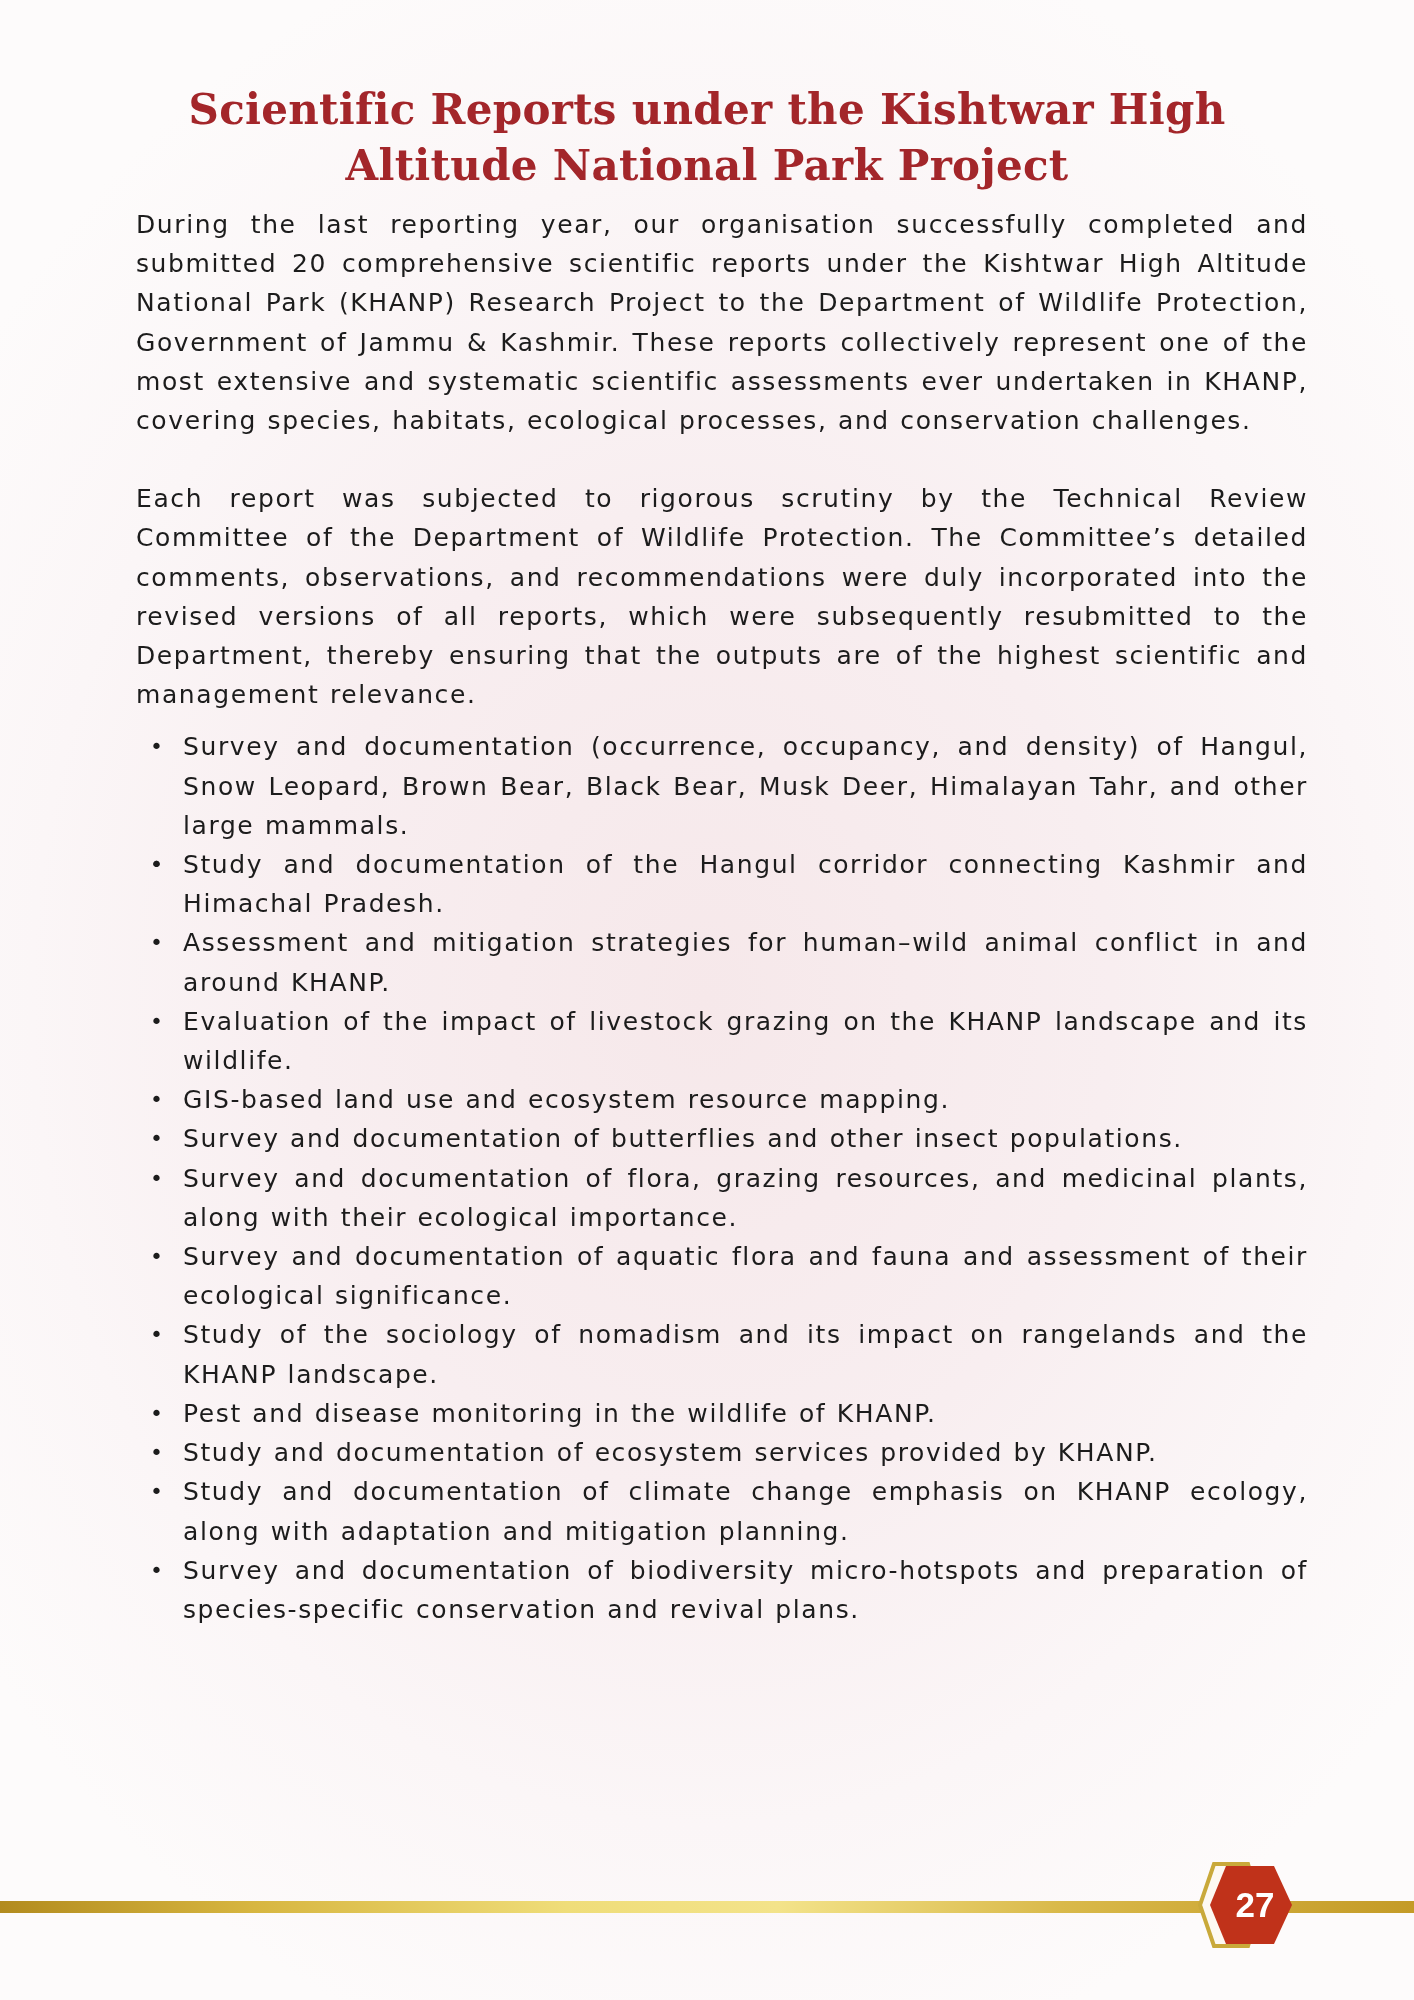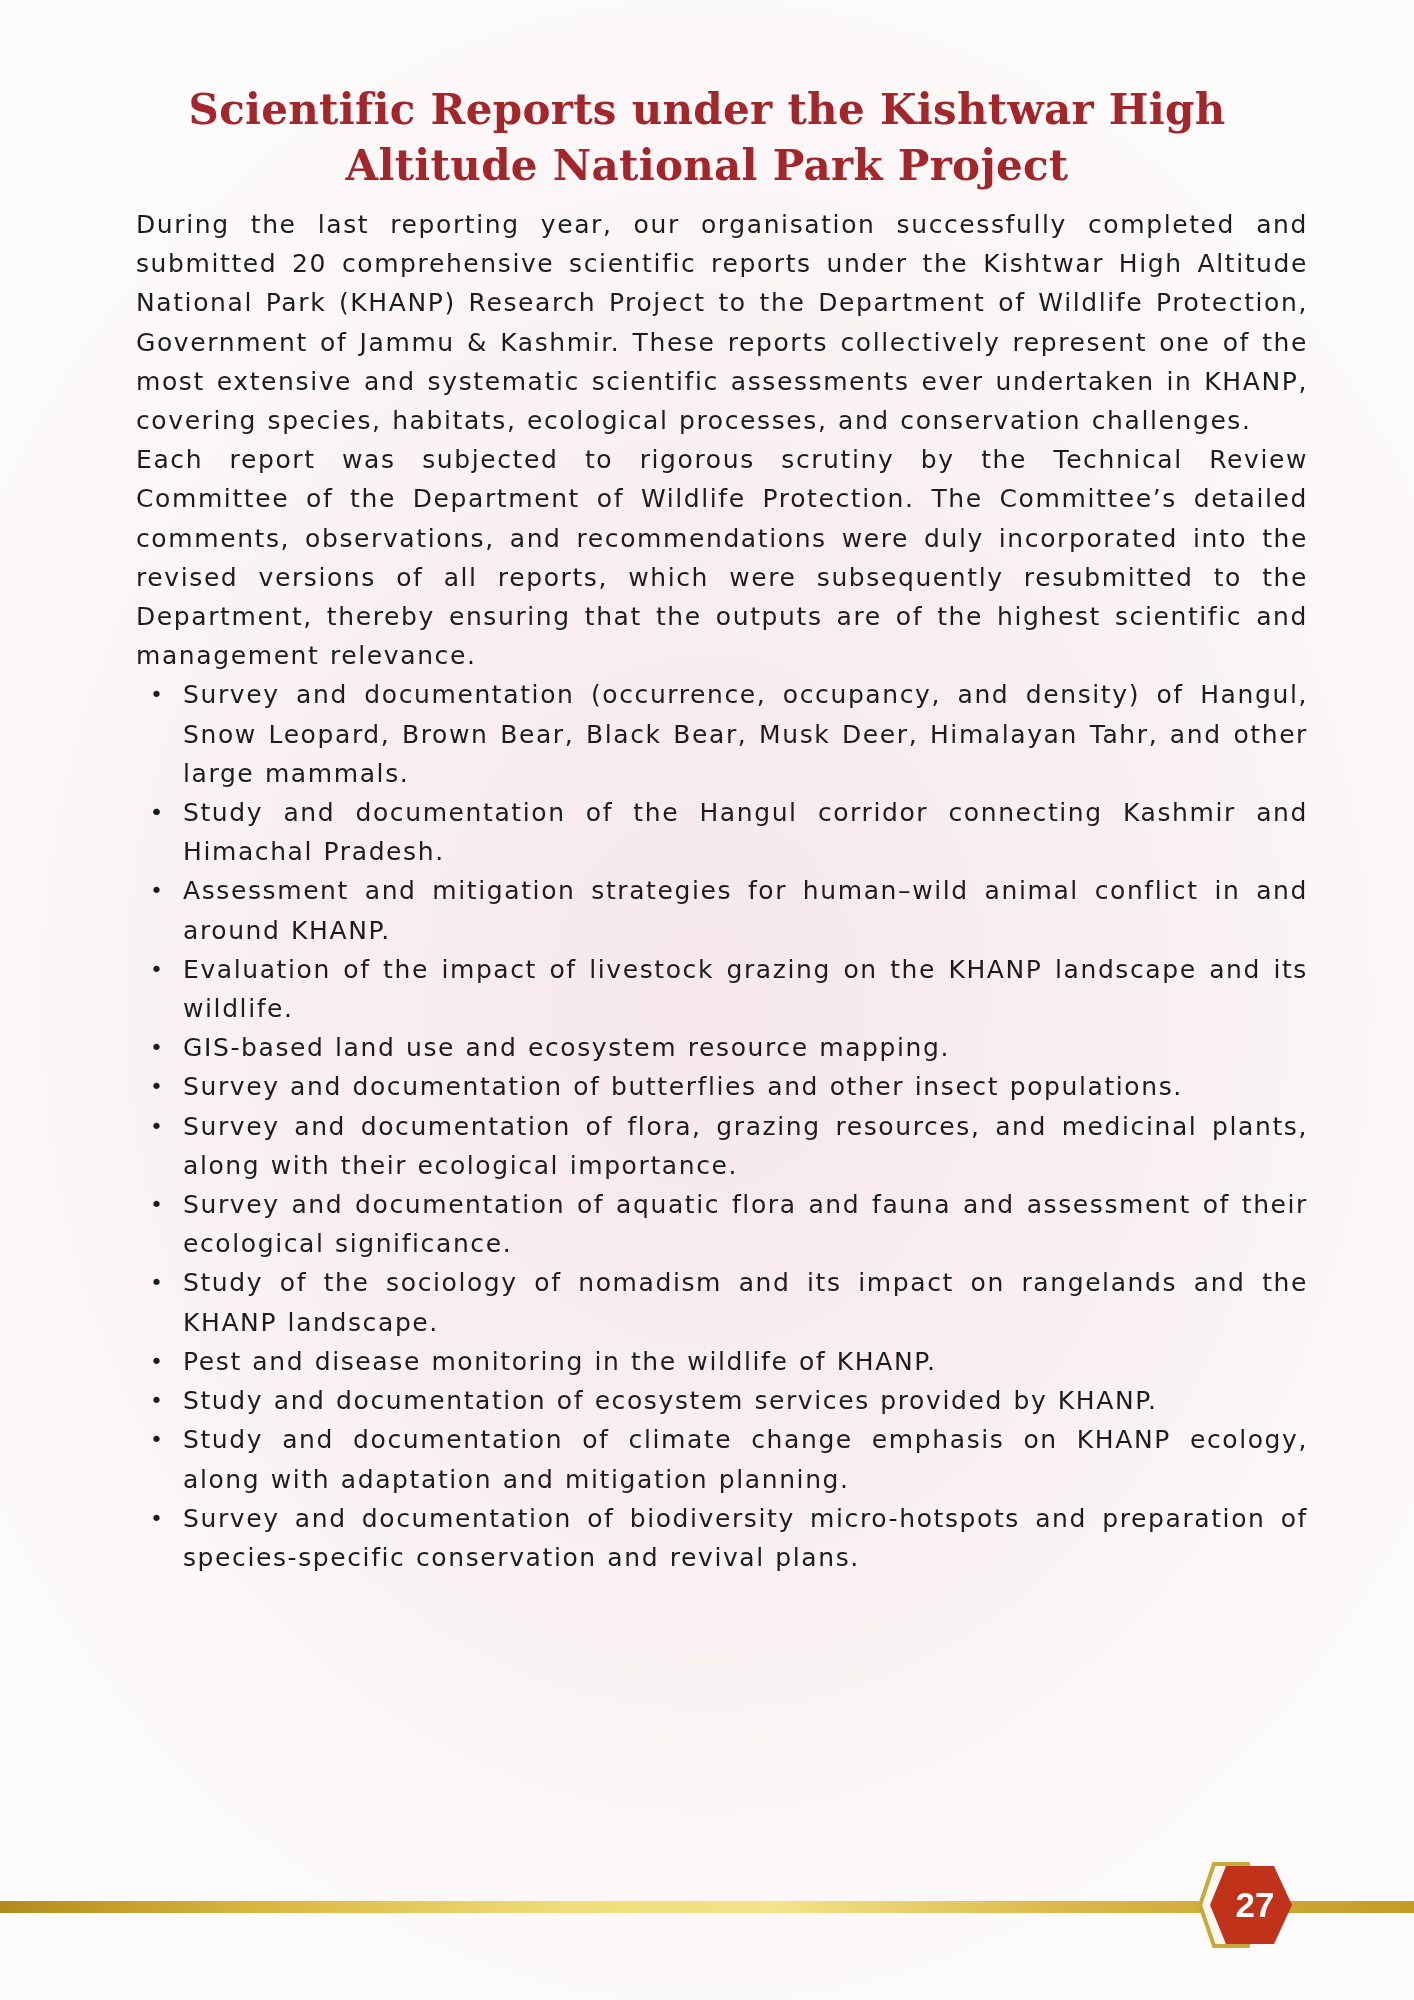--- a/index.html
+++ b/index.html
@@ -43,22 +43,22 @@
       line-height: 39.2px;
       letter-spacing: 1.6px;
       word-spacing: 1px;
       color: #1c1c1c;
     }
     .para {
       margin: 0;
       text-align: justify;
       text-align-last: left;
     }
-    .para.p1 { }
-    .para.p2 { }
+    .para.p1 { margin-bottom: 39px; }
+    .para.p2 { margin-bottom: 13px; }
     ul.components {
       list-style: none;
       margin: 0;
       padding: 0 0 0 47px;
     }
     ul.components li {
       position: relative;
       text-align: justify;
       text-align-last: left;
     }

